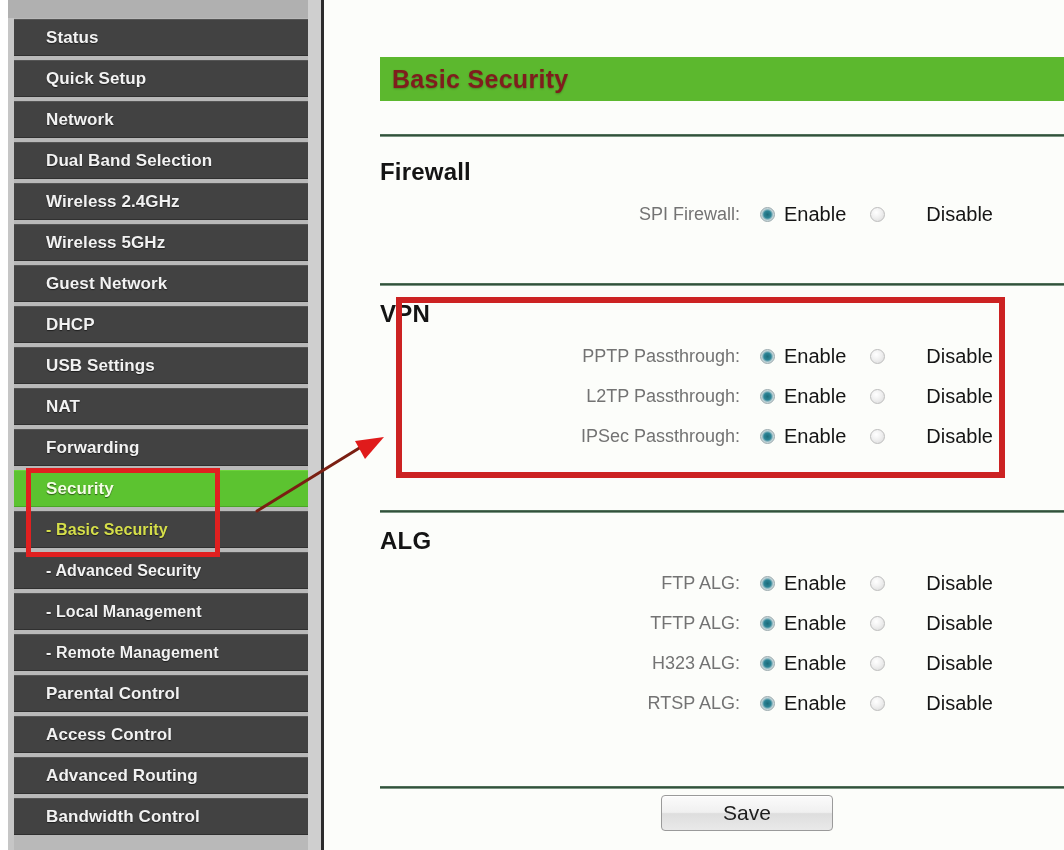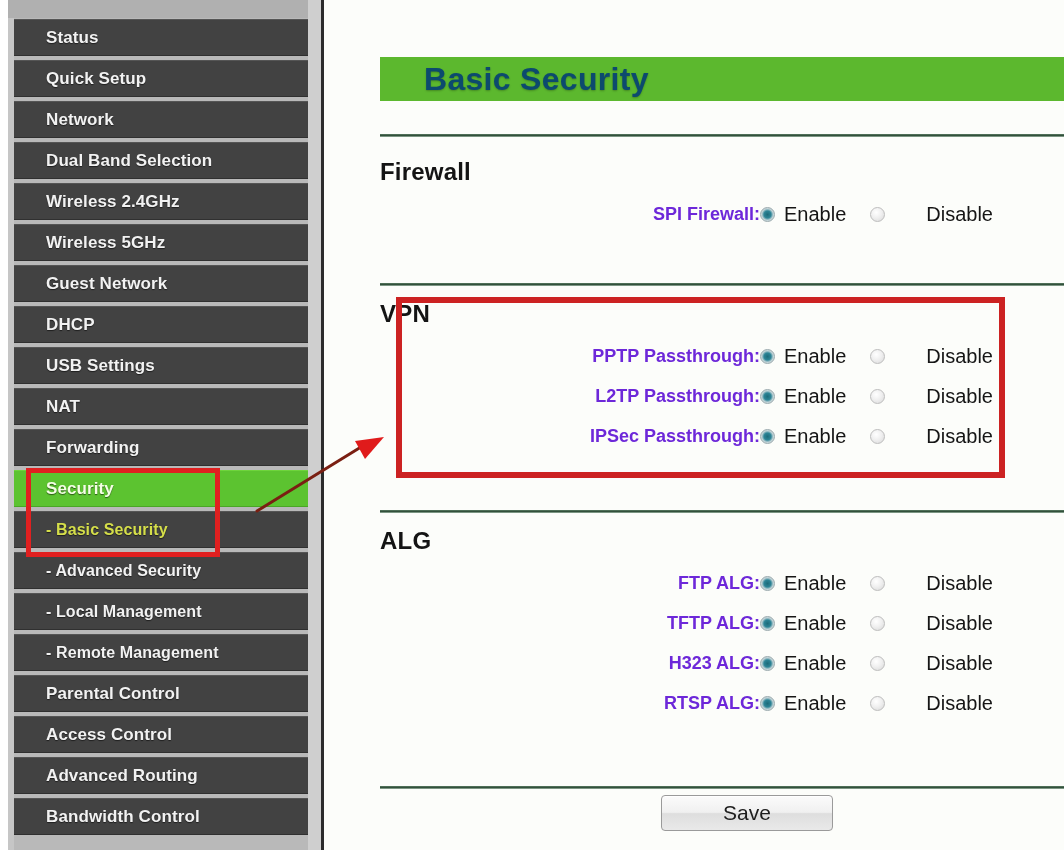--- a/index.html
+++ b/index.html
@@ -125,24 +125,24 @@
   #page-header-bar {
     position: absolute;
     left: 56px; top: 57px;
     width: 684px;
     height: 44px;
     background: #5cb82e;
     display: flex;
     align-items: center;
   }
   #page-title {
-    padding-left: 44px;
-    font-size: 32px;
+    padding-left: 12px;
+    font-size: 25px;
     font-weight: bold;
-    color: #0c4a6e;
+    color: #7f1d1d;
     letter-spacing: 0.3px;
     text-shadow: 0 1px 2px rgba(0,0,0,0.25);
   }
 
   .hr {
     position: absolute;
     left: 56px;
     width: 684px;
     height: 3px;
     background: linear-gradient(to bottom, #5a7d63 0%, #33503c 50%, #9fb9a6 100%);
@@ -170,23 +170,24 @@
   .field-rows { margin-top: 8px; }
 
   .field-row {
     display: flex;
     align-items: center;
     height: 40px;
   }
   .field-label {
     width: 380px;
     text-align: right;
+    padding-right: 20px;
     font-size: 18px;
-    font-weight: bold;
-    color: #6d28d9;
+    font-weight: normal;
+    color: #737373;
     box-sizing: border-box;
     white-space: nowrap;
   }
   .radio-group {
     display: flex;
     align-items: center;
   }
   .radio-opt {
     display: flex;
     align-items: center;

